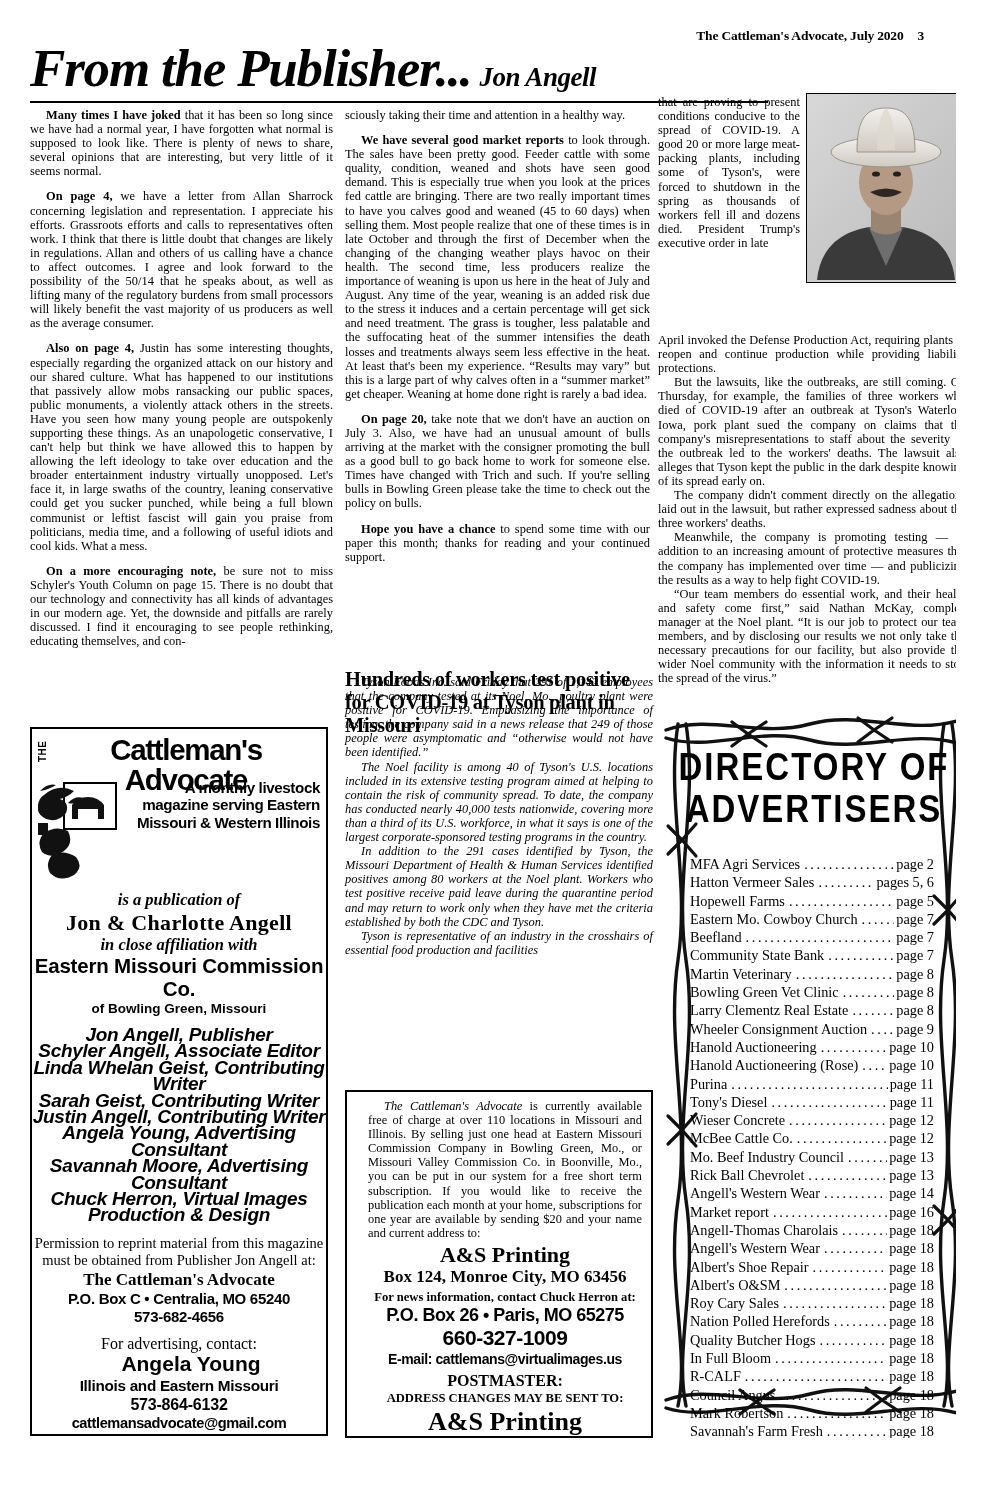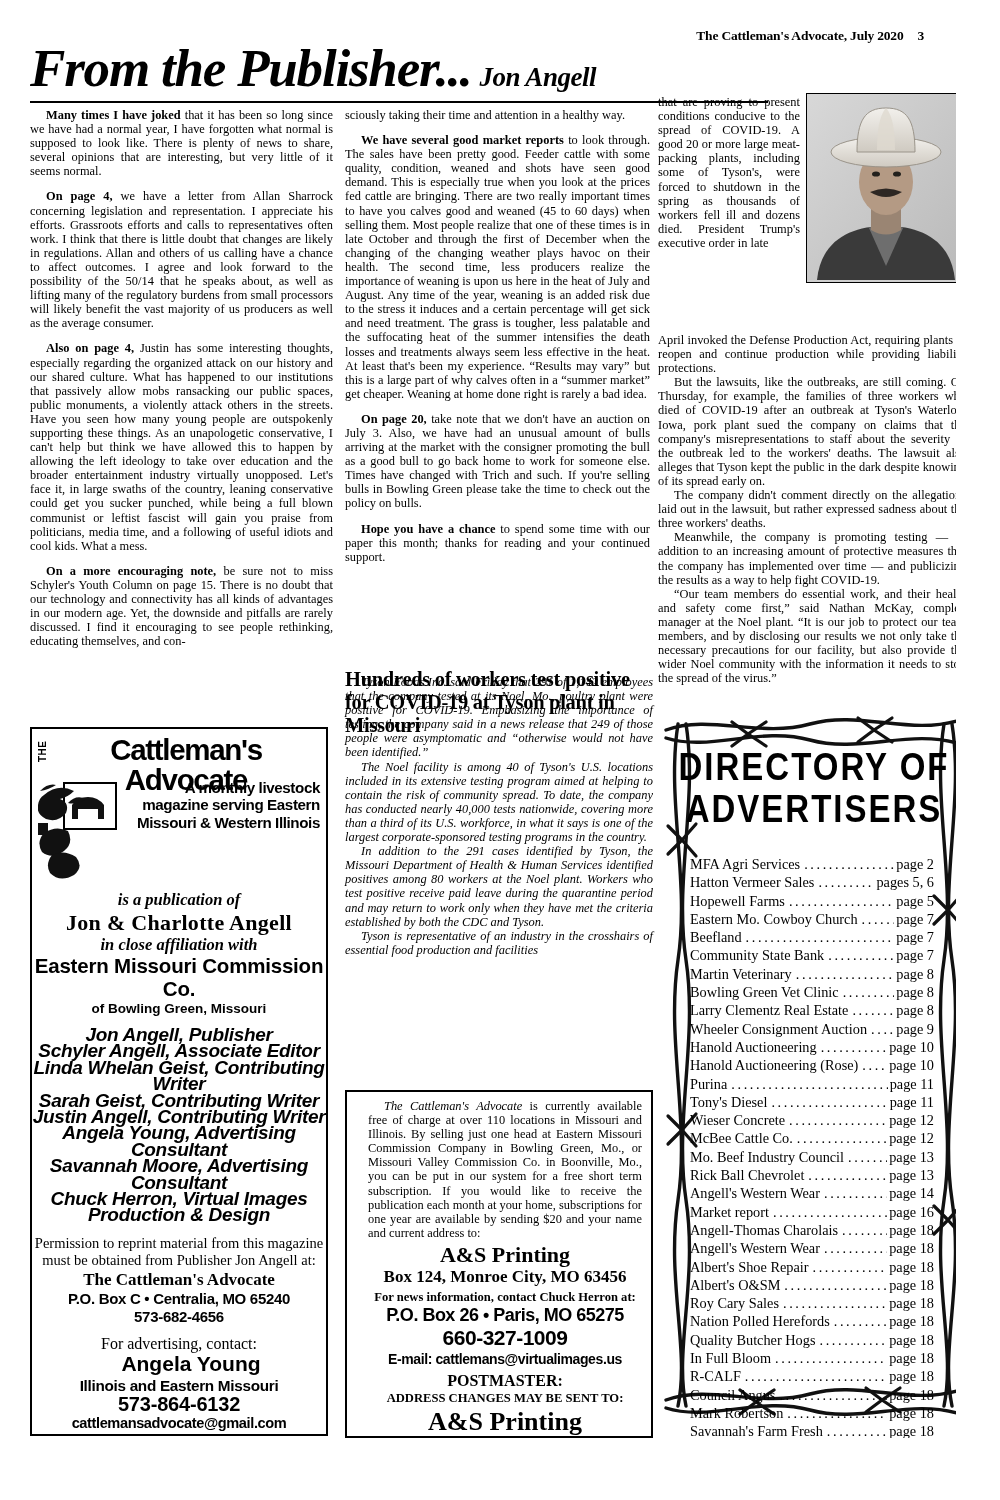--- a/index.html
+++ b/index.html
@@ -100,21 +100,21 @@
   .perm{margin-top:11px;font-size:14.5px;line-height:17px;}
   .ca-bold{font-weight:700;font-size:17px;line-height:21px;}
   .addr{font-family:"Liberation Sans",sans-serif;font-weight:700;font-size:15px;
         line-height:18px;letter-spacing:-0.3px;}
   .sm{font-size:16px;line-height:17px;margin-top:9px;}
   .name-lg{font-family:"Liberation Sans",sans-serif;font-weight:700;
            font-size:21px;line-height:24px;padding-left:24px;}
   .region{font-family:"Liberation Sans",sans-serif;font-weight:700;
           font-size:15.3px;line-height:19px;letter-spacing:-0.3px;}
   .phone{font-family:"Liberation Sans",sans-serif;font-weight:700;
-         font-size:20px;line-height:19px;letter-spacing:-0.2px;}
+         font-size:16px;line-height:19px;letter-spacing:-0.2px;}
   .email{font-family:"Liberation Sans",sans-serif;font-weight:700;
          font-size:14.6px;line-height:19px;letter-spacing:-0.4px;}
 
   
   .subbox{
     position:absolute;left:345px;top:1090px;width:308px;height:348px;
     border:2.5px solid #000;box-sizing:border-box;background:#fff;
     padding:7px 9px 0 21px;text-align:center;overflow:hidden;
   }
   .subtext{font-size:12.4px;line-height:14.1px;text-align:justify;text-indent:16px;}

